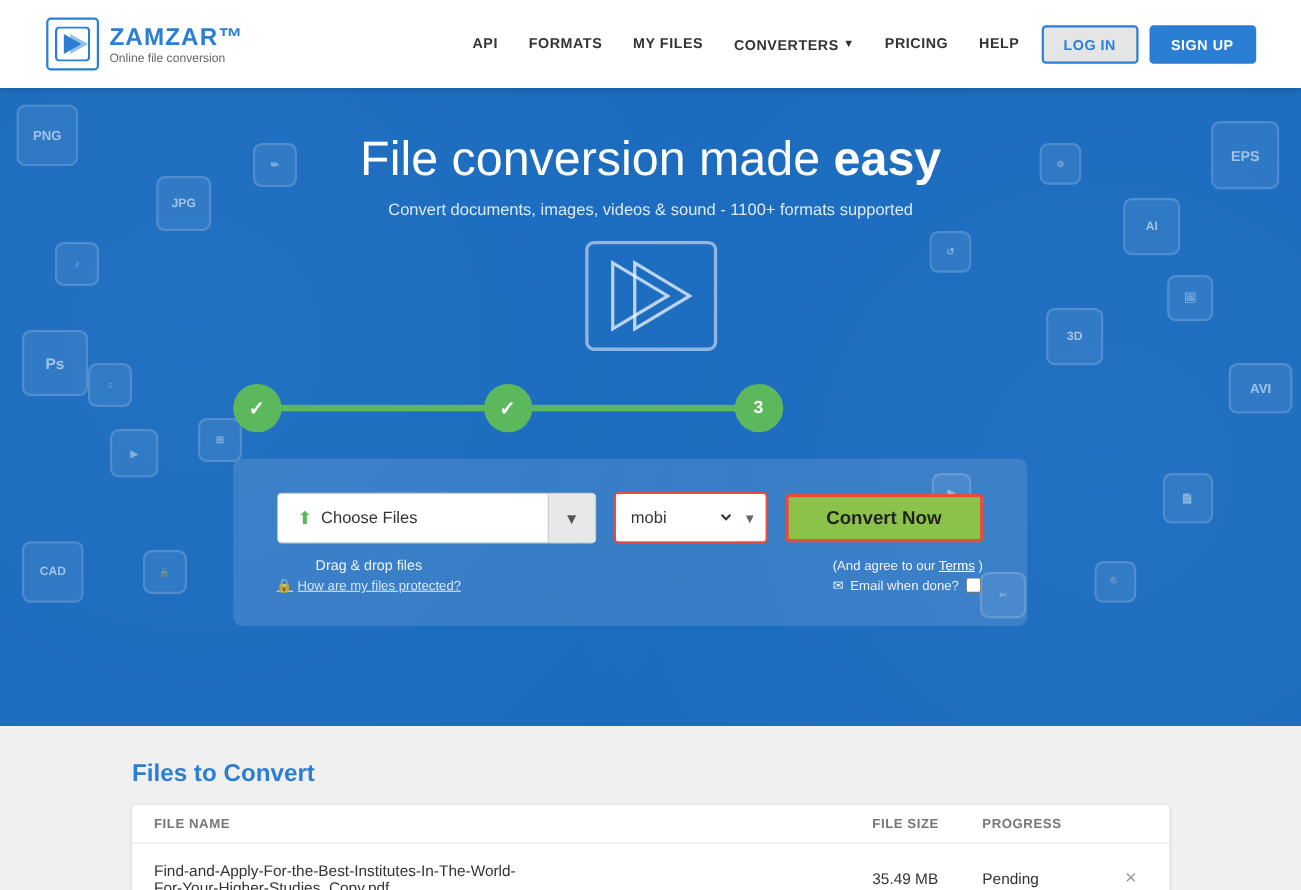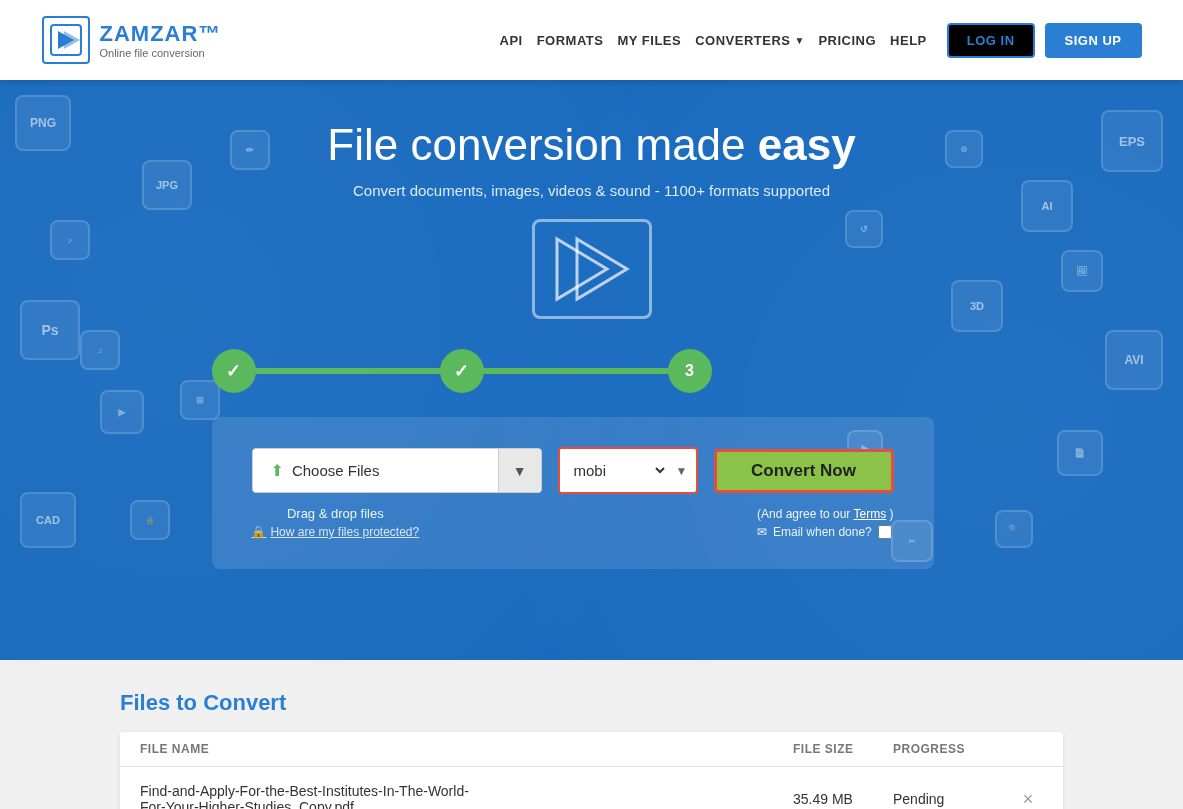--- a/index.html
+++ b/index.html
@@ -53,21 +53,21 @@
       color: #2a7fd4;
       letter-spacing: 1px;
     }
     .logo-tagline {
       font-size: 11px;
       color: #666;
     }
     .nav-links {
       display: flex;
       align-items: center;
-      gap: 14px;
+      gap: 28px;
       margin-left: auto;
       list-style: none;
       text-align: right;
     }
     .nav-links a {
       text-decoration: none;
       color: #333;
       font-size: 13px;
       font-weight: 600;
       letter-spacing: 0.5px;
@@ -79,21 +79,21 @@
     }
     .nav-auth {
       display: flex;
       align-items: center;
       gap: 10px;
       margin-left: 20px;
     }
     .btn-login {
       border: 2px solid #2a7fd4;
       color: #2a7fd4;
-      background: #000000;
+      background: #e5e5e5;
       padding: 8px 18px;
       border-radius: 4px;
       font-size: 13px;
       font-weight: 700;
       cursor: pointer;
       letter-spacing: 0.5px;
     }
     .btn-signup {
       background: #2a7fd4;
       color: #fff;
@@ -475,21 +475,21 @@
     <div class="deco-icon" style="width:60px;height:60px;top:220px;left:20px;font-size:14px;font-weight:bold;color:rgba(255,255,255,0.55);">Ps</div>
 
     <div class="deco-icon" style="width:56px;height:56px;top:390px;left:20px;font-size:11px;font-weight:bold;color:rgba(255,255,255,0.55);margin-top:22px;">CAD</div>
 
     <div class="deco-icon" style="width:62px;height:62px;top:30px;right:20px;font-size:13px;font-weight:bold;color:rgba(255,255,255,0.55);">EPS</div>
 
     <div class="deco-icon" style="width:52px;height:52px;top:100px;right:110px;font-size:11px;font-weight:bold;color:rgba(255,255,255,0.55);text-align:center;">AI</div>
 
     <div class="deco-icon" style="width:52px;height:52px;top:200px;right:180px;font-size:11px;font-weight:bold;color:rgba(255,255,255,0.55);">3D</div>
 
-    <div class="deco-icon" style="width:58px;height:60px;top:250px;right:20px;font-size:12px;font-weight:bold;color:rgba(255,255,255,0.55);">AVI</div>
+    <div class="deco-icon" style="width:58px;height:46px;top:250px;right:8px;font-size:12px;font-weight:bold;color:rgba(255,255,255,0.55);">AVI</div>
 
     <div class="deco-icon" style="width:40px;height:40px;top:140px;left:50px;font-size:9px;color:rgba(255,255,255,0.4);">♪</div>
     <div class="deco-icon" style="width:44px;height:44px;top:310px;left:100px;font-size:9px;color:rgba(255,255,255,0.4);">▶</div>
     <div class="deco-icon" style="width:42px;height:42px;top:170px;right:80px;font-size:9px;color:rgba(255,255,255,0.4);">🖼</div>
     <div class="deco-icon" style="width:46px;height:46px;top:350px;right:80px;font-size:9px;color:rgba(255,255,255,0.4);">📄</div>
     <div class="deco-icon" style="width:38px;height:38px;top:430px;right:150px;font-size:9px;color:rgba(255,255,255,0.4);">🔍</div>
     <div class="deco-icon" style="width:40px;height:40px;top:50px;left:230px;font-size:9px;color:rgba(255,255,255,0.4);">✏</div>
     <div class="deco-icon" style="width:38px;height:38px;top:130px;right:300px;font-size:9px;color:rgba(255,255,255,0.4);">↺</div>
     <div class="deco-icon" style="width:40px;height:40px;top:300px;left:180px;font-size:9px;color:rgba(255,255,255,0.4);">⊞</div>
     <div class="deco-icon" style="width:36px;height:36px;top:350px;right:300px;font-size:9px;color:rgba(255,255,255,0.4);">▶</div>

